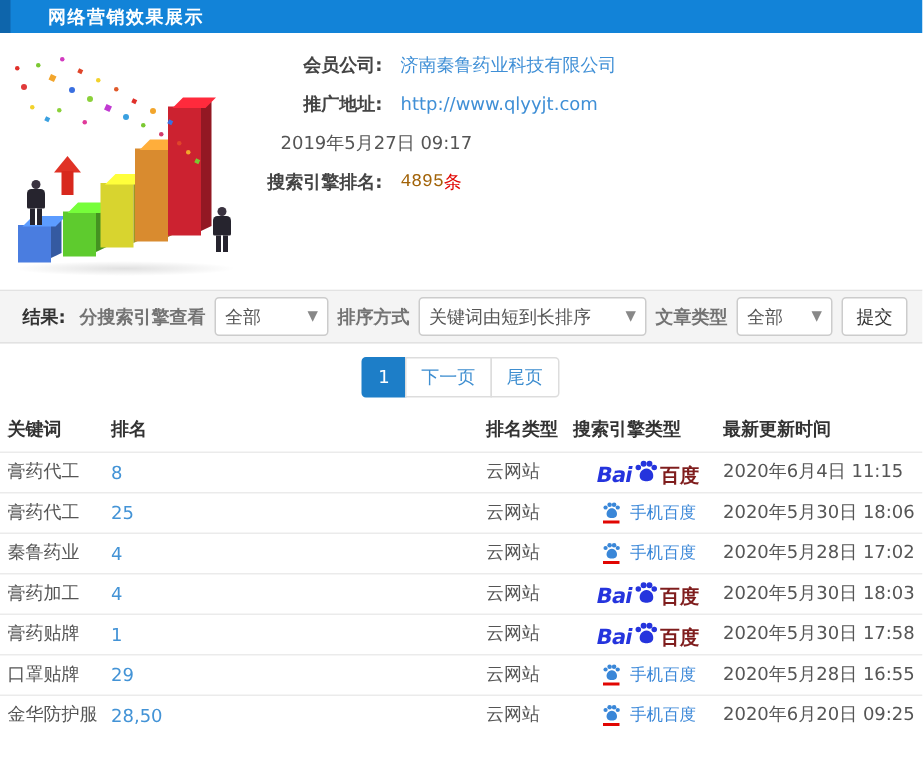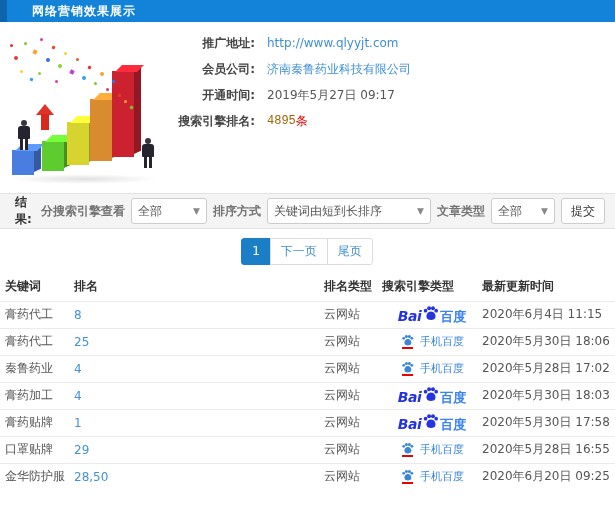--- a/index.html
+++ b/index.html
@@ -43,21 +43,21 @@
 
   
   .filterbar { height:36px; background:#f4f4f4; border-top:1px solid #e2e2e2; border-bottom:1px solid #e2e2e2;
     display:flex; align-items:center; padding:0 10px; }
   .result-label { font-weight:bold; color:#333; margin-left:5px; }
   .filter-controls { margin-left:auto; display:flex; align-items:center; gap:6px; }
   .f-label { font-weight:bold; color:#737373; white-space:nowrap; }
   .select { background:#fff; border:1px solid #ccc; border-radius:3px; height:26px; display:flex; align-items:center;
     padding:0 6px; color:#555; cursor:pointer; }
   .select .caret { margin-left:auto; color:#888; font-size:9px; padding-left:6px; }
-  .sel-1 { width:76px; } .sel-2 { width:164px; } .sel-3 { width:64px; }
+  .sel-1 { width:76px; } .sel-2 { width:152px; } .sel-3 { width:64px; }
   .btn-submit { background:#fff; border:1px solid #ccc; border-radius:3px; height:26px; width:44px; color:#333; cursor:pointer; font-size:12px; }
 
   
   .pagination { height:44px; display:flex; align-items:center; justify-content:center; gap:0; }
   .page-btn { height:27px; min-width:27px; padding:0 10px; display:flex; align-items:center; justify-content:center;
     border:1px solid #ddd; background:#fff; color:#3e8ed0; cursor:pointer; margin-left:-1px; }
   .page-btn.active { background:#1d7ec8; border-color:#1d7ec8; color:#fff; border-radius:3px 0 0 3px; }
   .page-btn.last { border-radius:0 3px 3px 0;text-align:right; }
 
   
@@ -67,21 +67,21 @@
   .c1 { width:74px; padding-left:5px; }
   .c2 { width:250px; }
   .c3 { width:58px; }
   .c4 { width:100px; text-align:center; }
   .c5 { width:auto; }
   td.c4 { text-align:center; }
   .rank-link { color:#4393d6; cursor:pointer; text-decoration:none; }
   
   .bd-logo { display:inline-flex; align-items:flex-end; line-height:1; }
   .bd-bai { color:#2534dd; font-weight:bold; font-size:14px; font-style:italic; letter-spacing:-.5px; }
-  .bd-du { color:#3b82f6; font-weight:bold; font-size:13px; }
+  .bd-du { color:#7f1d1d; font-weight:bold; font-size:13px; }
   .bd-paw { margin:0 1px -1px 1px; }
   
   .mb-logo { display:inline-flex; align-items:center; gap:5px; }
   .mb-icon { position:relative; width:15px; height:15px; }
   .mb-bar { position:absolute; left:2px; bottom:0; width:11px; height:2px; background:#e10602; }
   .mb-text { color:#3a87d8; font-size:11px; }
 </style>
 </head>
 <body>
 
@@ -158,29 +158,28 @@
     </div>
     <div class="man" style="left:142px; top:110px;">
       <div class="head"></div>
         <div class="body"></div>
         <div class="legs"></div>
     </div>
   </div>
 
   <div class="info-rows">
     <div class="info-row">
+      <span class="info-label">会员公司:</span>
+      <span class="info-value v-link">济南秦鲁药业科技有限公司</span>
+    </div>
+    <div class="info-row">
       <span class="info-label">推广地址:</span>
       <span class="info-value v-link">http://www.qlyyjt.com</span>
     </div>
     <div class="info-row">
-      <span class="info-label">会员公司:</span>
-      <span class="info-value v-link">济南秦鲁药业科技有限公司</span>
-    </div>
-    <div class="info-row">
-      <span class="info-label">开通时间:</span>
       <span class="info-value v-plain">2019年5月27日 09:17</span>
     </div>
     <div class="info-row">
       <span class="info-label">搜索引擎排名:</span>
       <span class="info-value v-num">4895</span>
       <span class="v-suffix">条</span>
     </div>
   </div>
 </div>
 

